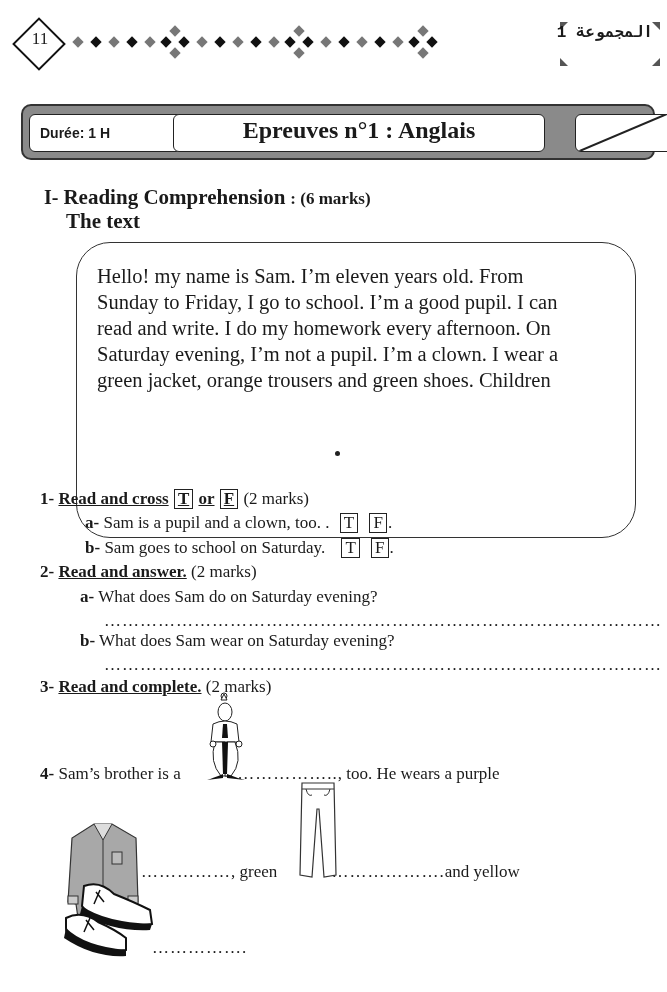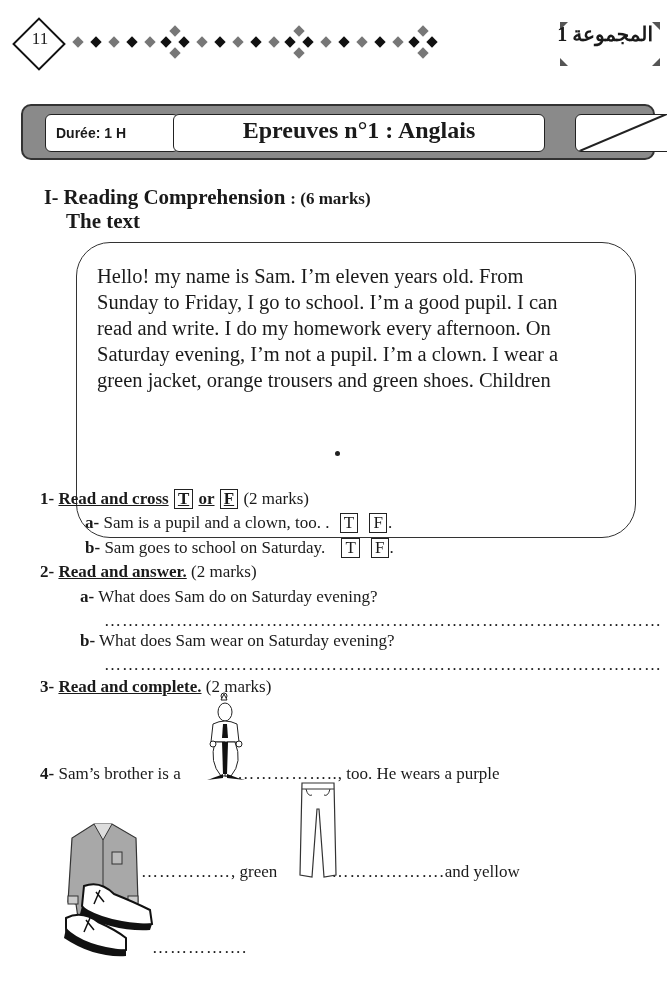--- a/index.html
+++ b/index.html
@@ -7,30 +7,30 @@
          font-family: "Liberation Serif", serif; color: #1a1a1a; }
   .abs { position: absolute; }
 
   
   .page-num { left: 20px; top: 25px; width: 34px; height: 34px; border: 2.5px solid #111;
               transform: rotate(45deg); background: #fff; }
   .page-num-text { left: 20px; top: 29px; width: 40px; text-align: center; font-size: 17px; }
   .dia { position: absolute; width: 8px; height: 8px; transform: rotate(45deg); }
   .dia.dark { background: #111; }
   .dia.grey { background: #777; }
-  .group-label { right: 14px; top: 22px; font-size: 20px; font-weight: bold; direction: rtl;
-                 font-family: Liberation Serif, serif; }
+  .group-label { right: 14px; top: 22px; font-size: 16px; font-weight: bold; direction: rtl;
+                 font-family: Liberation Mono, monospace; }
   .corner { position: absolute; width: 0; height: 0; }
 
   
   .frame { left: 21px; top: 104px; width: 630px; height: 52px; background: #8a8a8a;
            border: 2px solid #333; border-radius: 10px; }
   .cell { position: absolute; top: 8px; height: 36px; background: #fff; border: 1.5px solid #222;
           border-radius: 6px; }
-  .cell-duree { left: 22px; width: 132px; }
+  .cell-duree { left: 6px; width: 132px; padding-left: 40px; }
   .cell-title { left: 150px; width: 370px; }
   .cell-score { left: 552px; width: 88px; overflow: hidden; padding-left: 32px; }
   .duree-text { font-family: "Liberation Sans", sans-serif; font-weight: bold; font-size: 14px;
                 position: absolute; left: 10px; top: 10px; }
   .title-text { font-weight: bold; font-size: 24px; text-align: center; width: 100%;
                 position: absolute; top: 2px; }
   .score-text { position: absolute; right: 6px; bottom: 3px; font-size: 17px; }
   .score-line { position: absolute; left: -2px; top: 17px; width: 96px; height: 1.5px;
                 background: #222; transform: rotate(-23deg); transform-origin: center; }
 

